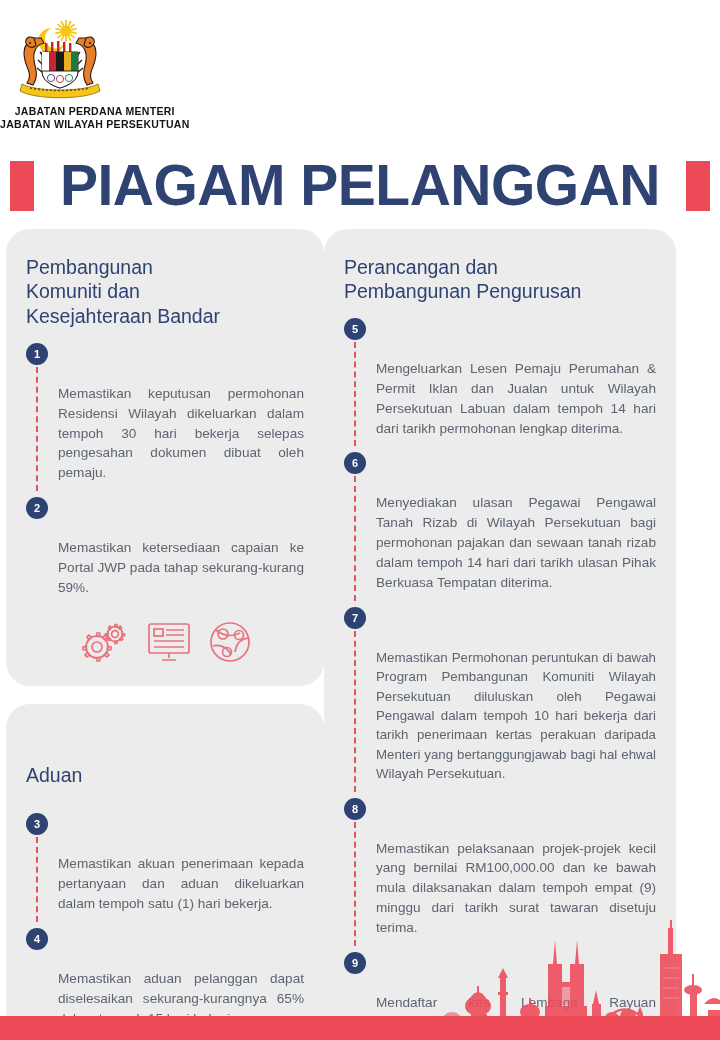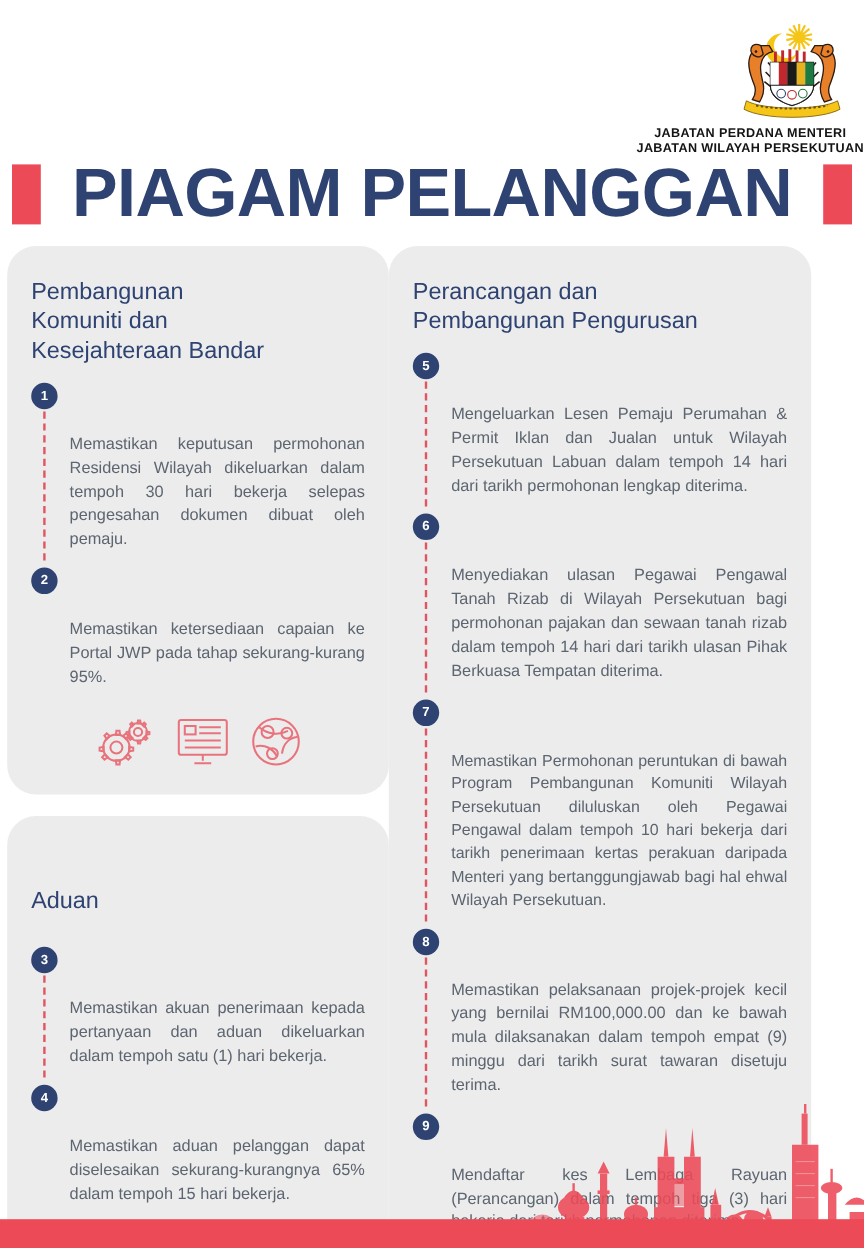--- a/index.html
+++ b/index.html
@@ -12,36 +12,36 @@
     overflow: hidden;
     position: relative;
   }
 
   
   .header {
     width: 100%;
     padding-top: 10px;
     display: flex;
     flex-direction: column;
-    align-items: flex-end;
+    align-items: flex-start;
   }
   .crest { width: 120px; height: 92px; display: block; }
   .dept-lines {
     margin-top: 3px;
     text-align: center;
     color: #141414;
     font-size: 10.5px;
     font-weight: bold;
     letter-spacing: 0.3px;
     line-height: 1.22;
   }
 
   
   .title-banner {
-    margin-top: 0;
+    margin-top: 24px;
     display: flex;
     align-items: center;
     justify-content: center;
     gap: 26px;
     height: 62px;
   }
   .title-bar {
     width: 24px;
     height: 50px;
     background: #ED4A57;
@@ -250,21 +250,21 @@
             <div class="badge">1</div>
             <div class="dashline"></div>
           </div>
           <div class="item-text">Memastikan keputusan permohonan Residensi Wilayah dikeluarkan dalam tempoh 30 hari bekerja selepas pengesahan dokumen dibuat oleh pemaju.</div>
         </div>
         <div class="item">
           <div class="badge-col">
             <div class="badge">2</div>
 
           </div>
-          <div class="item-text">Memastikan ketersediaan capaian ke Portal JWP pada tahap sekurang-kurang 95%.</div>
+          <div class="item-text">Memastikan ketersediaan capaian ke Portal JWP pada tahap sekurang-kurang 59%.</div>
         </div>
       </div>
 
       <div class="icon-row">
         <svg width="52" height="44" viewBox="0 0 52 44">
           <g fill="none" stroke="#E8737C" stroke-width="1.7">
             <circle cx="19" cy="27" r="11"></circle>
             <circle cx="19" cy="27" r="5"></circle>
             <path d="M19 13 l2.6 0 l.5 3.4 l-3.6 0z M19 41 l2.6 0 l.5 -3.4 l-3.6 0z
                      M5 27 l0 2.6 l3.4 .5 l0 -3.6z M33 27 l0 2.6 l-3.4 .5 l0 -3.6z

